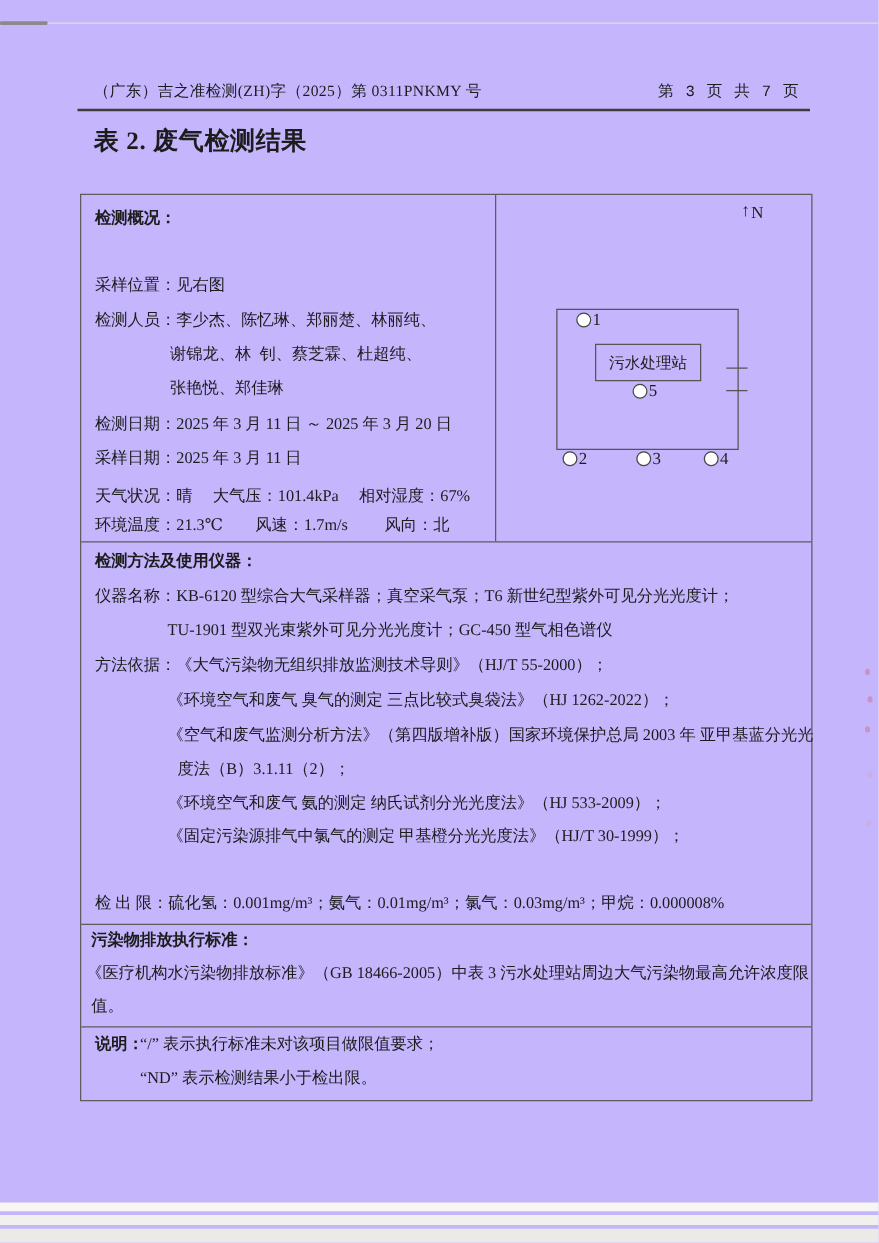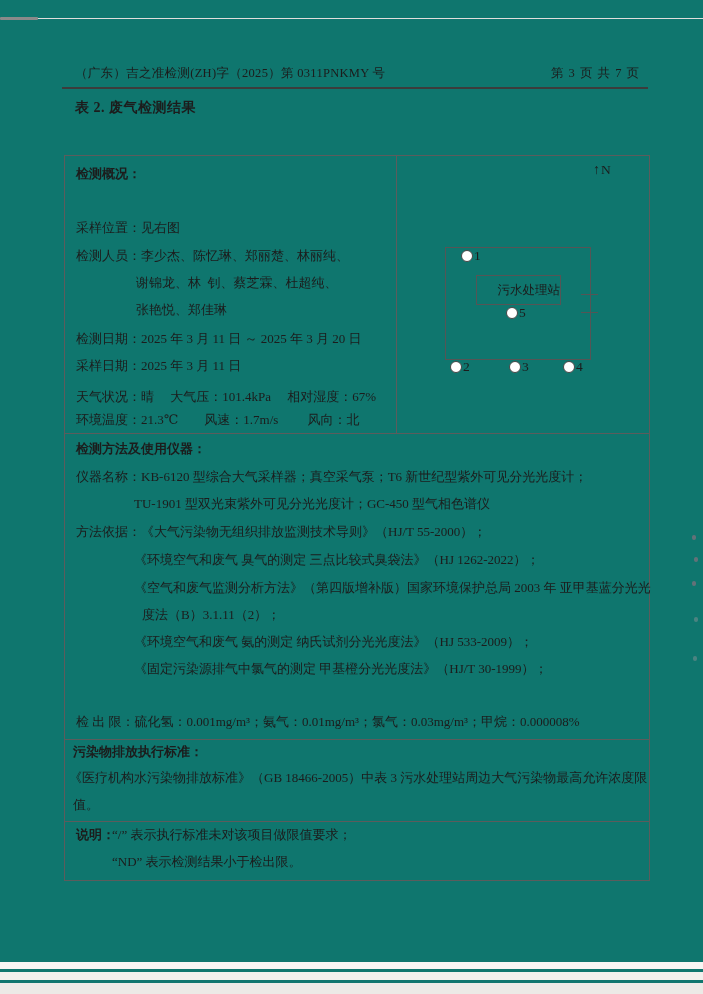--- a/index.html
+++ b/index.html
@@ -4,49 +4,49 @@
 <style>
   html,body{margin:0;padding:0;}
   body{
     width:703px;height:994px;
     background:#ffffff;
     font-family:"Liberation Serif","DejaVu Serif",serif;
     color:#1c1c1c;
     position:relative;
     overflow:hidden;
   }
-  .page{position:absolute;left:0;top:0;width:703px;height:994px;background:#0f766e;}
+  .page{position:absolute;left:0;top:0;width:703px;height:994px;background:#c4b5fd;}
 
   
   .scan-top{position:absolute;left:0;top:18px;width:703px;height:1px;background:#e0dedc;}
   .scan-top-dark{position:absolute;left:0;top:17px;width:38px;height:3px;background:#8a8a8a;border-radius:1px;}
   .stamp-mark{position:absolute;width:4px;height:5px;border-radius:2px;opacity:.45;}
   .bottom-band{position:absolute;left:0;width:703px;}
 
   
   .hdr-left{position:absolute;left:75px;top:65px;font-size:12.5px;letter-spacing:.3px;white-space:pre;}
-  .hdr-right{position:absolute;right:63px;top:65px;font-size:12.5px;letter-spacing:1px;white-space:pre;}
+  .hdr-right{position:absolute;right:63px;top:65px;font-size:12.5px;letter-spacing:1px;white-space:pre;font-family:Liberation Mono, monospace;}
   .hdr-rule{position:absolute;left:62px;top:87px;width:586px;height:2px;background:#3c3c3c;}
 
   
-  .tbl-title{position:absolute;left:75px;top:99px;font-size:14px;font-weight:bold;letter-spacing:.5px;white-space:pre;}
+  .tbl-title{position:absolute;left:75px;top:99px;font-size:20px;font-weight:bold;letter-spacing:.5px;white-space:pre;}
 
   
   .tbl{position:absolute;left:64px;top:127px;width:584px;height:724px;border:1px solid #5c5c5c;margin-top:28px;}
   .vline{position:absolute;left:331px;top:0;width:1px;height:277px;background:#5c5c5c;}
   .hline{position:absolute;left:0;width:584px;height:1px;background:#5c5c5c;}
 
   .ln{position:absolute;font-size:13px;line-height:18px;white-space:pre;}
   .b{font-weight:bold;}
 
   
   .north{position:absolute;left:528px;top:6px;font-size:13.5px;display:flex;align-items:center;white-space:pre;}
   .north .arr{font-size:14px;margin-right:1px;}
   .d-rect{position:absolute;border:1px solid #555;}
-  .station{display:flex;align-items:center;justify-content:flex-end;font-size:12.5px;white-space:pre;}
+  .station{display:flex;align-items:center;justify-content:center;font-size:12.5px;white-space:pre;}
   .pt{position:absolute;display:flex;align-items:center;font-size:13.5px;line-height:13px;}
   .circ{display:inline-block;width:10px;height:10px;border:1.2px solid #474747;border-radius:50%;margin-right:1px;background:#fff;}
   .tick{position:absolute;width:17px;height:1px;background:#555;}
 </style>
 </head>
 <body>
 
 <div class="page">
 
   <div class="scan-top"></div>

